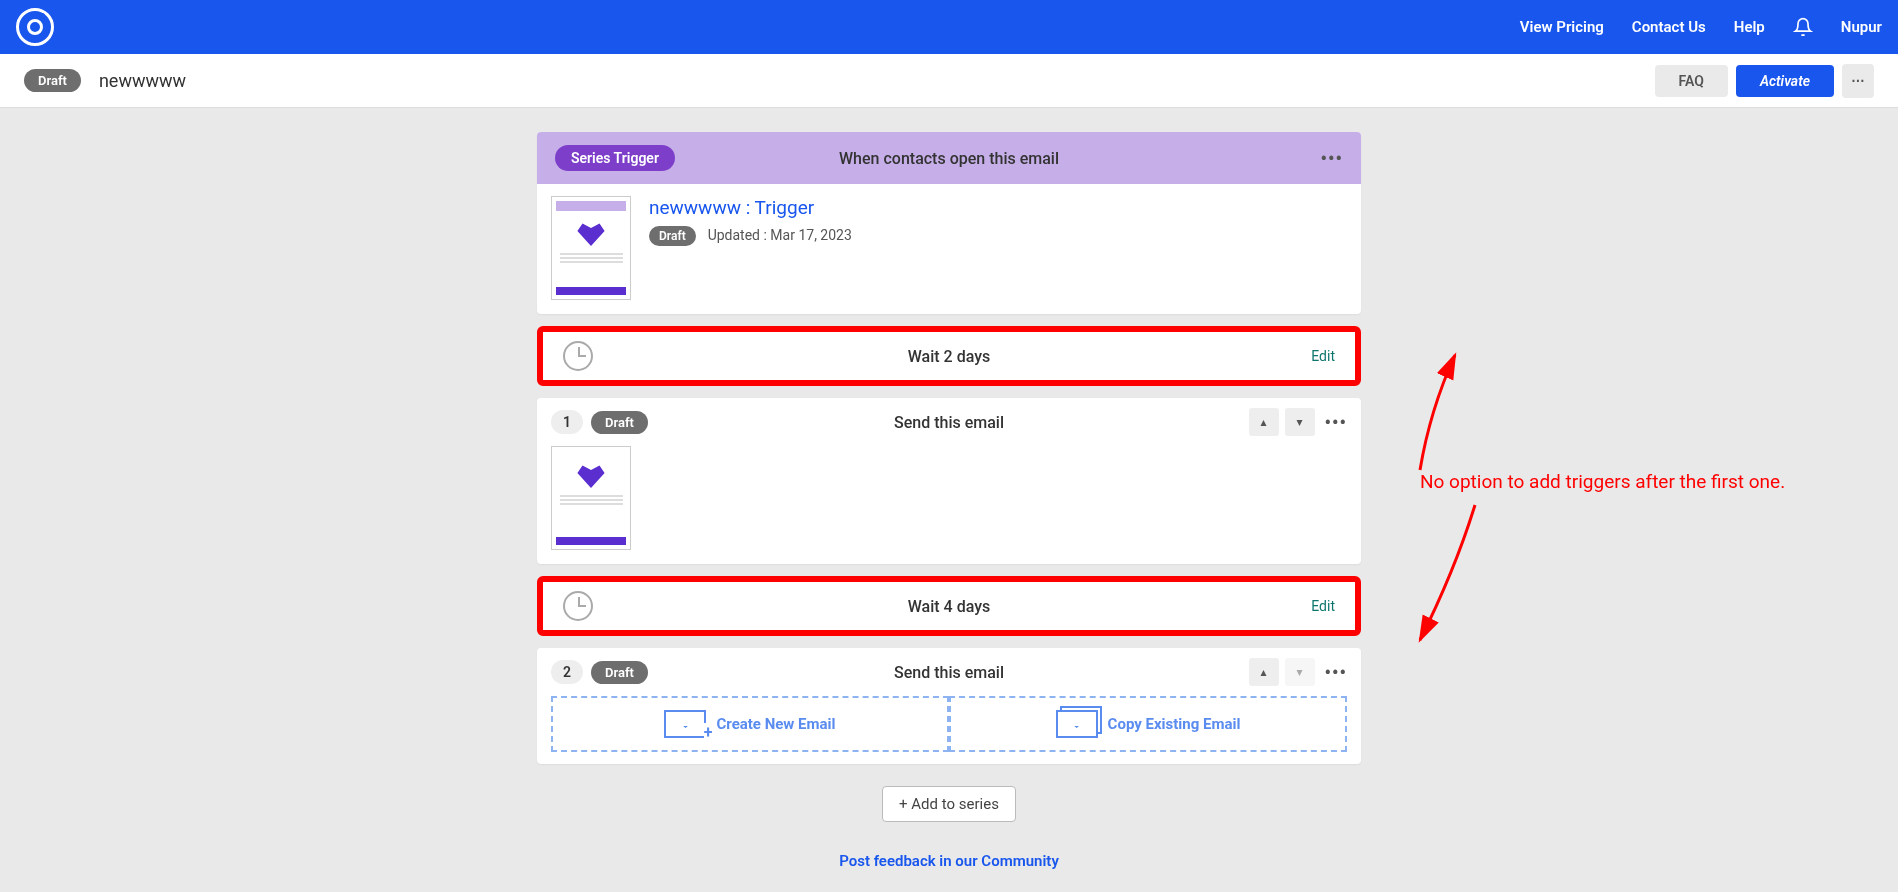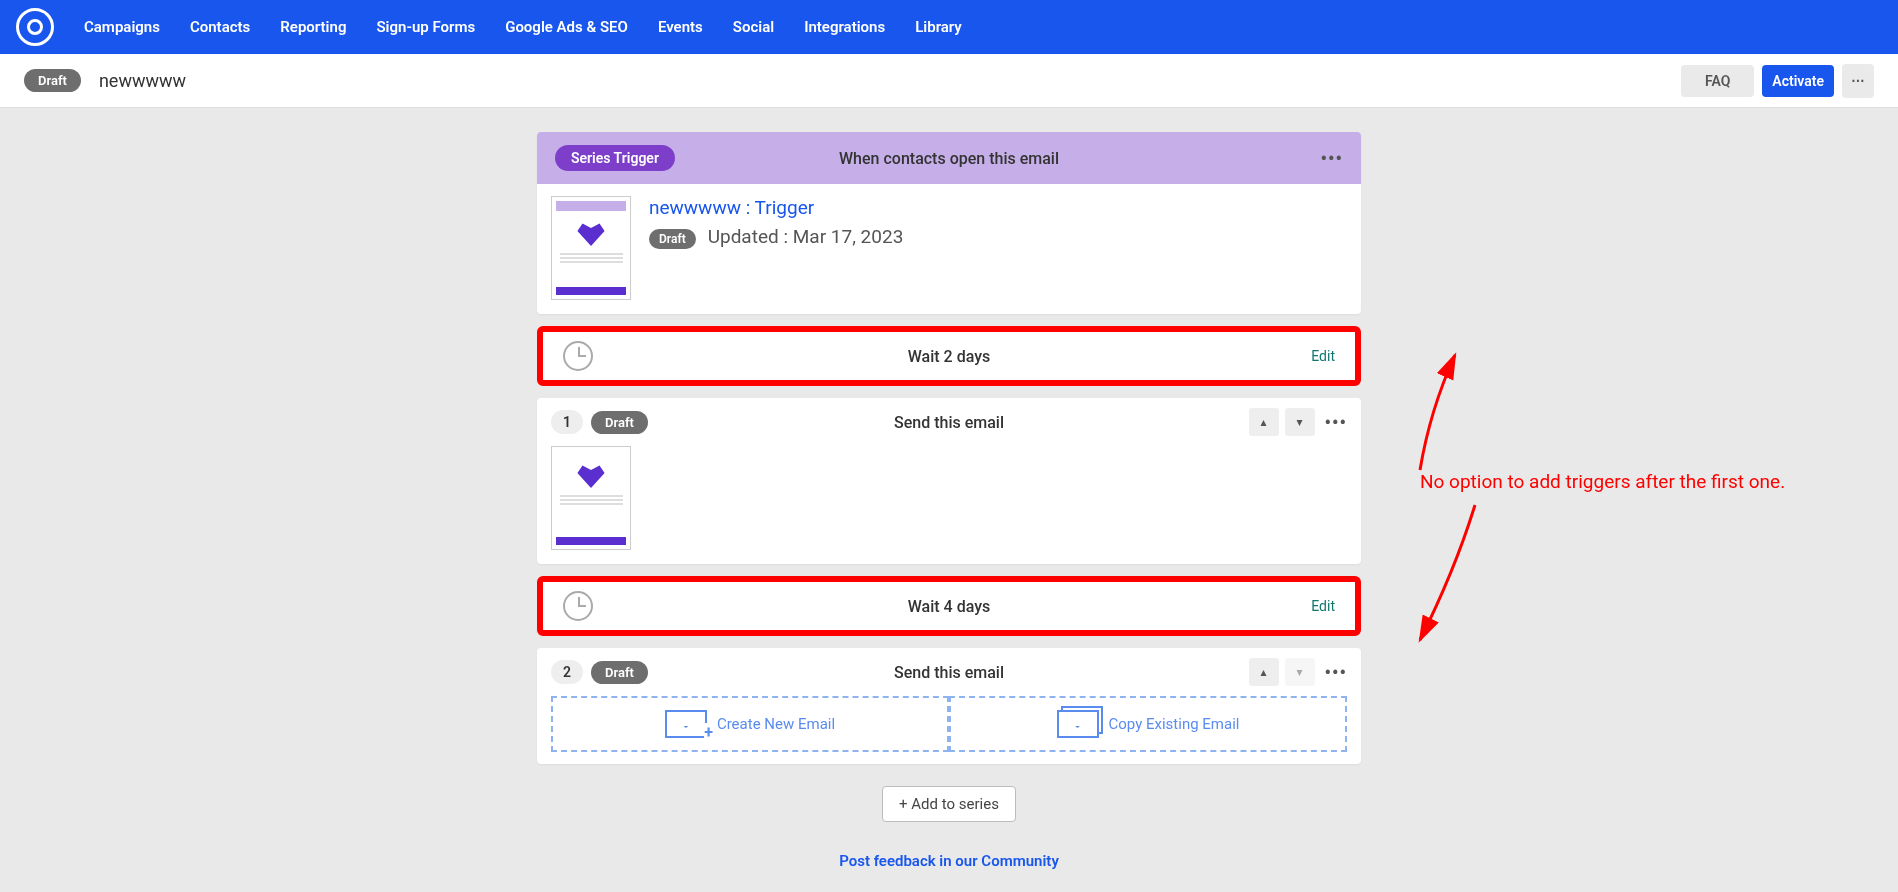--- a/index.html
+++ b/index.html
@@ -14,21 +14,21 @@
 .nav-left a, .nav-right a, .nav-right span { color: #fff; text-decoration: none; font-size: 15px; font-weight: 600; cursor: pointer; }
 .nav-right { margin-left: auto; display: flex; align-items: center; gap: 28px; }
 .bell-icon { width: 20px; height: 20px; }
 
 
 .subbar { background: #fff; height: 54px; display: flex; align-items: center; padding: 0 24px; border-bottom: 1px solid #ddd; }
 .pill { background: #6e6e6e; color: #fff; font-size: 13px; font-weight: 600; padding: 4px 14px; border-radius: 14px; }
 .campaign-name { font-size: 18px; color: #333; margin-left: 18px; }
 .subbar-right { margin-left: auto; display: flex; align-items: center; gap: 8px; }
 .btn-faq { background: #eaeaea; color: #555; border: none; padding: 8px 24px; border-radius: 4px; font-weight: 600; font-size: 14px; cursor: pointer; }
-.btn-activate { background: #1856ed; color: #fff; border: none; padding: 8px 10px; border-radius: 4px; font-weight: 600; font-size: 14px; cursor: pointer; }
+.btn-activate { background: #1856ed; color: #fff; border: none; padding: 8px 24px; border-radius: 4px; font-weight: 600; font-size: 14px; cursor: pointer; font-style: italic; }
 .btn-more { background: #eaeaea; border: none; width: 32px; height: 34px; border-radius: 4px; cursor: pointer; font-weight: bold; color: #555; }
 
 
 .flow { width: 824px; margin: 24px auto 0; }
 .card { background: #fff; border-radius: 4px; margin-bottom: 12px; box-shadow: 0 1px 2px rgba(0,0,0,0.05); }
 
 .trigger-header { background: #c6afe8; height: 52px; display: flex; align-items: center; padding: 0 18px; border-radius: 4px 4px 0 0; position: relative; }
 .trigger-pill { background: #7d3fc9; color: #fff; font-size: 14px; font-weight: 600; padding: 5px 16px; border-radius: 14px; }
 .trigger-title { position: absolute; left: 50%; transform: translateX(-50%); font-size: 16px; color: #333; font-weight: 500; }
 .trigger-more { margin-left: auto; font-weight: bold; color: #555; cursor: pointer; font-size: 18px; letter-spacing: 1px; }
@@ -36,21 +36,21 @@
 .trigger-body { display: flex; padding: 12px 14px 14px; gap: 18px; }
 .thumb { width: 80px; height: 104px; border: 1px solid #ccc; background: #fff; display: flex; flex-direction: column; align-items: center; padding: 4px; }
 .thumb-top { width: 100%; height: 10px; background: #c6afe8; margin-bottom: 4px; }
 .thumb-heart { width: 34px; height: 30px; background: #5b2ed0; clip-path: polygon(50% 90%, 10% 40%, 25% 15%, 50% 30%, 75% 15%, 90% 40%); margin-top: 4px; }
 .thumb-lines { width: 90%; height: 30px; display: flex; flex-direction: column; gap: 2px; margin-top: 4px; }
 .thumb-lines div { height: 2px; background: #ddd; }
 .thumb-footer { width: 100%; height: 8px; background: #5b2ed0; margin-top: auto; }
 
 .trigger-meta .link { color: #1856ed; font-size: 19px; margin-bottom: 6px; display: block; }
 .pill-sm { background: #6e6e6e; color: #fff; font-size: 12px; font-weight: 600; padding: 3px 10px; border-radius: 10px; margin-right: 8px; }
-.updated { font-size: 19px; color: #555; }
+.updated { font-size: 14px; color: #555; }
 
 
 .wait-card { background: #fff; border: 6px solid #ff0000; border-radius: 6px; height: 60px; display: flex; align-items: center; padding: 0 20px; margin-bottom: 12px; position: relative; }
 .clock-icon { width: 30px; height: 30px; border: 2.5px solid #aaa; border-radius: 50%; position: relative; }
 .clock-icon::before { content: ""; position: absolute; top: 4px; left: 50%; width: 2px; height: 9px; background: #aaa; transform-origin: bottom; }
 .clock-icon::after { content: ""; position: absolute; top: 12px; left: 50%; width: 8px; height: 2px; background: #aaa; }
 .wait-text { position: absolute; left: 50%; transform: translateX(-50%); font-size: 16px; color: #333; font-weight: 500; }
 .wait-edit { margin-left: auto; color: #0f766e; font-size: 14px; cursor: pointer; }
 
 
@@ -58,51 +58,49 @@
 .step-num { background: #eee; color: #333; font-size: 14px; font-weight: 600; width: 32px; height: 24px; border-radius: 12px; display: flex; align-items: center; justify-content: center; margin-right: 8px; }
 .step-title { position: absolute; left: 50%; transform: translateX(-50%); font-size: 16px; color: #333; font-weight: 500; }
 .step-controls { margin-left: auto; display: flex; align-items: center; gap: 6px; }
 .arrow-btn { width: 30px; height: 28px; background: #eee; border: none; border-radius: 3px; cursor: pointer; display: flex; align-items: center; justify-content: center; color: #555; font-size: 12px; }
 .arrow-btn.disabled { opacity: 0.5; }
 .step-more { font-weight: bold; color: #555; cursor: pointer; font-size: 18px; letter-spacing: 1px; margin-left: 4px; }
 
 .step-body { display: flex; padding: 0 14px 14px; gap: 18px; }
 
 
-.create-row { display: flex; gap: 0; padding: 0 14px 12px; }
+.create-row { display: flex; gap: 0; padding: 0 14px 12px; font-weight: bold; }
 .create-btn { flex: 1; height: 56px; border: 2px dashed #8db4f0; background: #fff; display: flex; align-items: center; justify-content: center; gap: 10px; color: #5a8cf0; font-size: 15px; cursor: pointer; }
 .mail-icon { width: 42px; height: 28px; border: 2px solid #5a8cf0; position: relative; }
 .mail-icon::before { content: ""; position: absolute; top: 0; left: 0; right: 0; height: 14px; border-bottom: 2px solid #5a8cf0; clip-path: polygon(0 0, 100% 0, 50% 100%); }
 .mail-plus::after { content: "+"; position: absolute; bottom: -6px; right: -8px; color: #5a8cf0; font-weight: bold; font-size: 16px; background: #fff; }
 .mail-copy { box-shadow: 4px -4px 0 -2px #fff, 4px -4px 0 0 #5a8cf0; }
 
 
 .add-series { display: block; margin: 22px auto 0; background: #fff; border: 1px solid #bbb; border-radius: 4px; padding: 8px 16px; font-size: 15px; color: #444; cursor: pointer; }
 
 
 .annotation { position: absolute; color: #ff0000; font-size: 19px; }
 .arrow-svg { position: absolute; pointer-events: none; }
 
 .footer-link { text-align: center; margin-top: 30px; color: #1856ed; font-size: 15px; font-weight: 600; }
 </style>
 </head>
 <body>
 
 <div class="topnav">
   <div class="logo"></div>
-  <div class="nav-left">
-    <a>Campaigns</a>
-    <a>Contacts</a>
-    <a>Reporting</a>
-    <a>Sign-up Forms</a>
-    <a>Google Ads &amp; SEO</a>
-    <a>Events</a>
-    <a>Social</a>
-    <a>Integrations</a>
-    <a>Library</a>
+  <div class="nav-right">
+    <a>View Pricing</a>
+    <a>Contact Us</a>
+    <a>Help</a>
+    <svg class="bell-icon" viewBox="0 0 24 24" fill="none" stroke="#fff" stroke-width="2">
+        <path d="M18 8a6 6 0 10-12 0c0 7-3 9-3 9h18s-3-2-3-9M13.7 21a2 2 0 01-3.4 0"></path>
+      </svg>
+    <span>Nupur</span>
   </div>
 </div>
 
 <div class="subbar">
   <span class="pill">Draft</span>
   <span class="campaign-name">newwwww</span>
   <div class="subbar-right">
     <button class="btn-faq">FAQ</button>
     <button class="btn-activate">Activate</button>
     <button class="btn-more">⋯</button>

